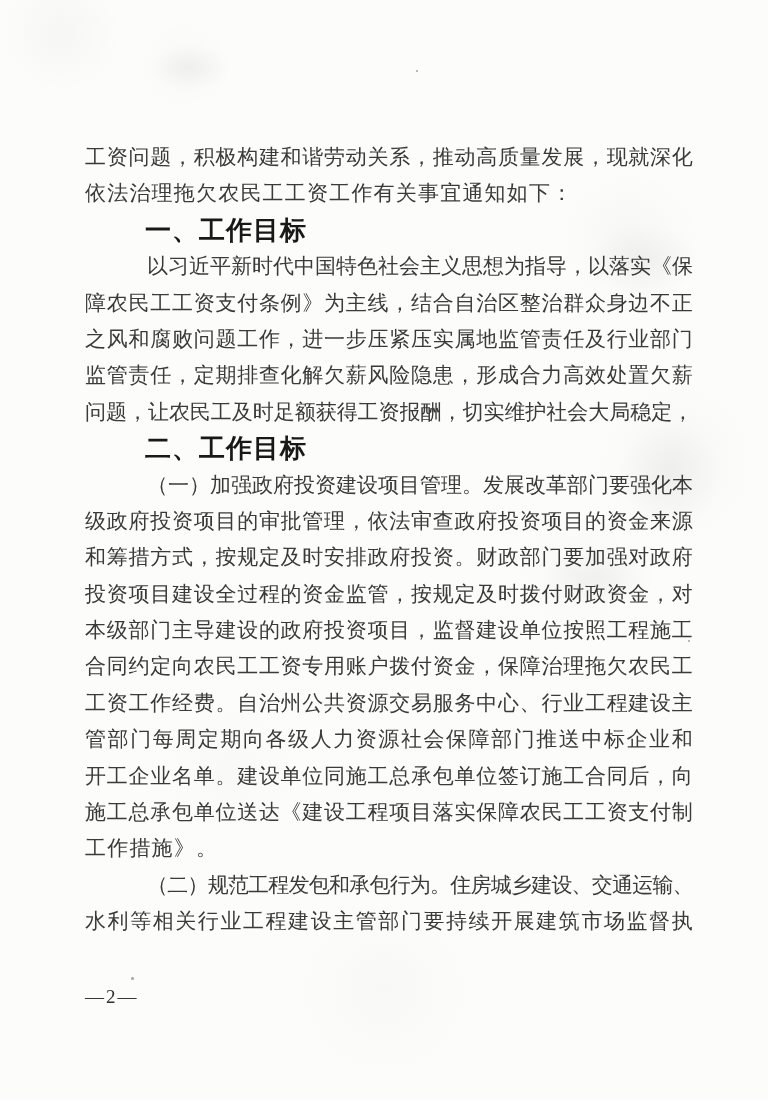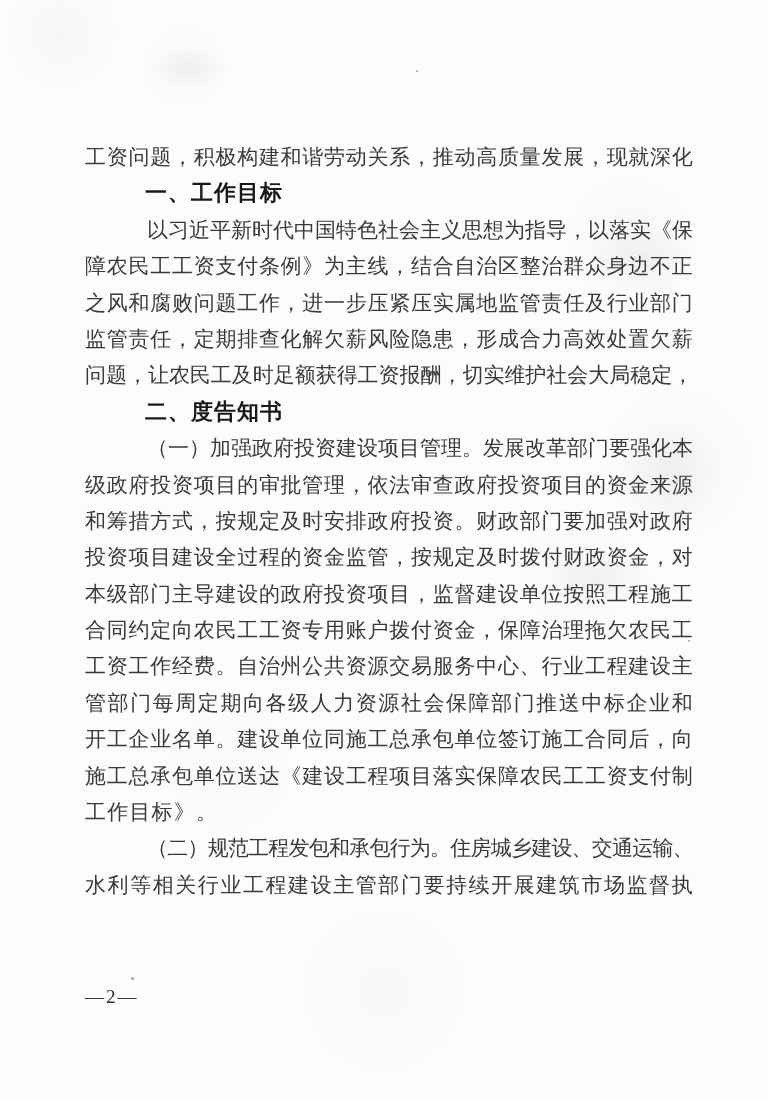--- a/index.html
+++ b/index.html
@@ -40,21 +40,21 @@
     display:block;
     flex:0 1 auto;
     min-width:0;
     overflow:hidden;
   }
   .line.indent{padding-left:62px;}
   .line.plain{letter-spacing:1.2px;}
   .line.heading{
     font-family:"Liberation Sans","DejaVu Sans",sans-serif;
     font-weight:700;
-    font-size:22px;
+    font-size:26px;
     color:#181818;
     letter-spacing:1px;
     padding-left:60px;
   }
   .pagenum{
     position:absolute;
     left:85px;top:986px;
     font-size:19px;
     color:#2e2e2e;
     letter-spacing:2px;
@@ -109,20 +109,21 @@
         <span>质</span>
         <span>量</span>
         <span>发</span>
         <span>展</span>
         <span>，</span>
         <span>现</span>
         <span>就</span>
         <span>深</span>
         <span>化</span>
       </div>
+      <div class="line plain">依法治理拖欠农民工工资工作有关事宜通知如下：</div>
       <div class="line heading">一、工作目标</div>
       <div class="line jl indent">
         <span>以</span>
         <span>习</span>
         <span>近</span>
         <span>平</span>
         <span>新</span>
         <span>时</span>
         <span>代</span>
         <span>中</span>
@@ -259,21 +260,21 @@
         <span>维</span>
         <span>护</span>
         <span>社</span>
         <span>会</span>
         <span>大</span>
         <span>局</span>
         <span>稳</span>
         <span>定</span>
         <span>，</span>
       </div>
-      <div class="line heading">二、度告知书</div>
+      <div class="line heading">二、工作目标</div>
       <div class="line jl indent">
         <span>（</span>
         <span>一</span>
         <span>）</span>
         <span>加</span>
         <span>强</span>
         <span>政</span>
         <span>府</span>
         <span>投</span>
         <span>资</span>
@@ -557,21 +558,21 @@
         <span>障</span>
         <span>农</span>
         <span>民</span>
         <span>工</span>
         <span>工</span>
         <span>资</span>
         <span>支</span>
         <span>付</span>
         <span>制</span>
       </div>
-      <div class="line plain">工作目标》。</div>
+      <div class="line plain">工作措施》。</div>
       <div class="line jl indent">
         <span>（</span>
         <span>二</span>
         <span>）</span>
         <span>规</span>
         <span>范</span>
         <span>工</span>
         <span>程</span>
         <span>发</span>
         <span>包</span>

